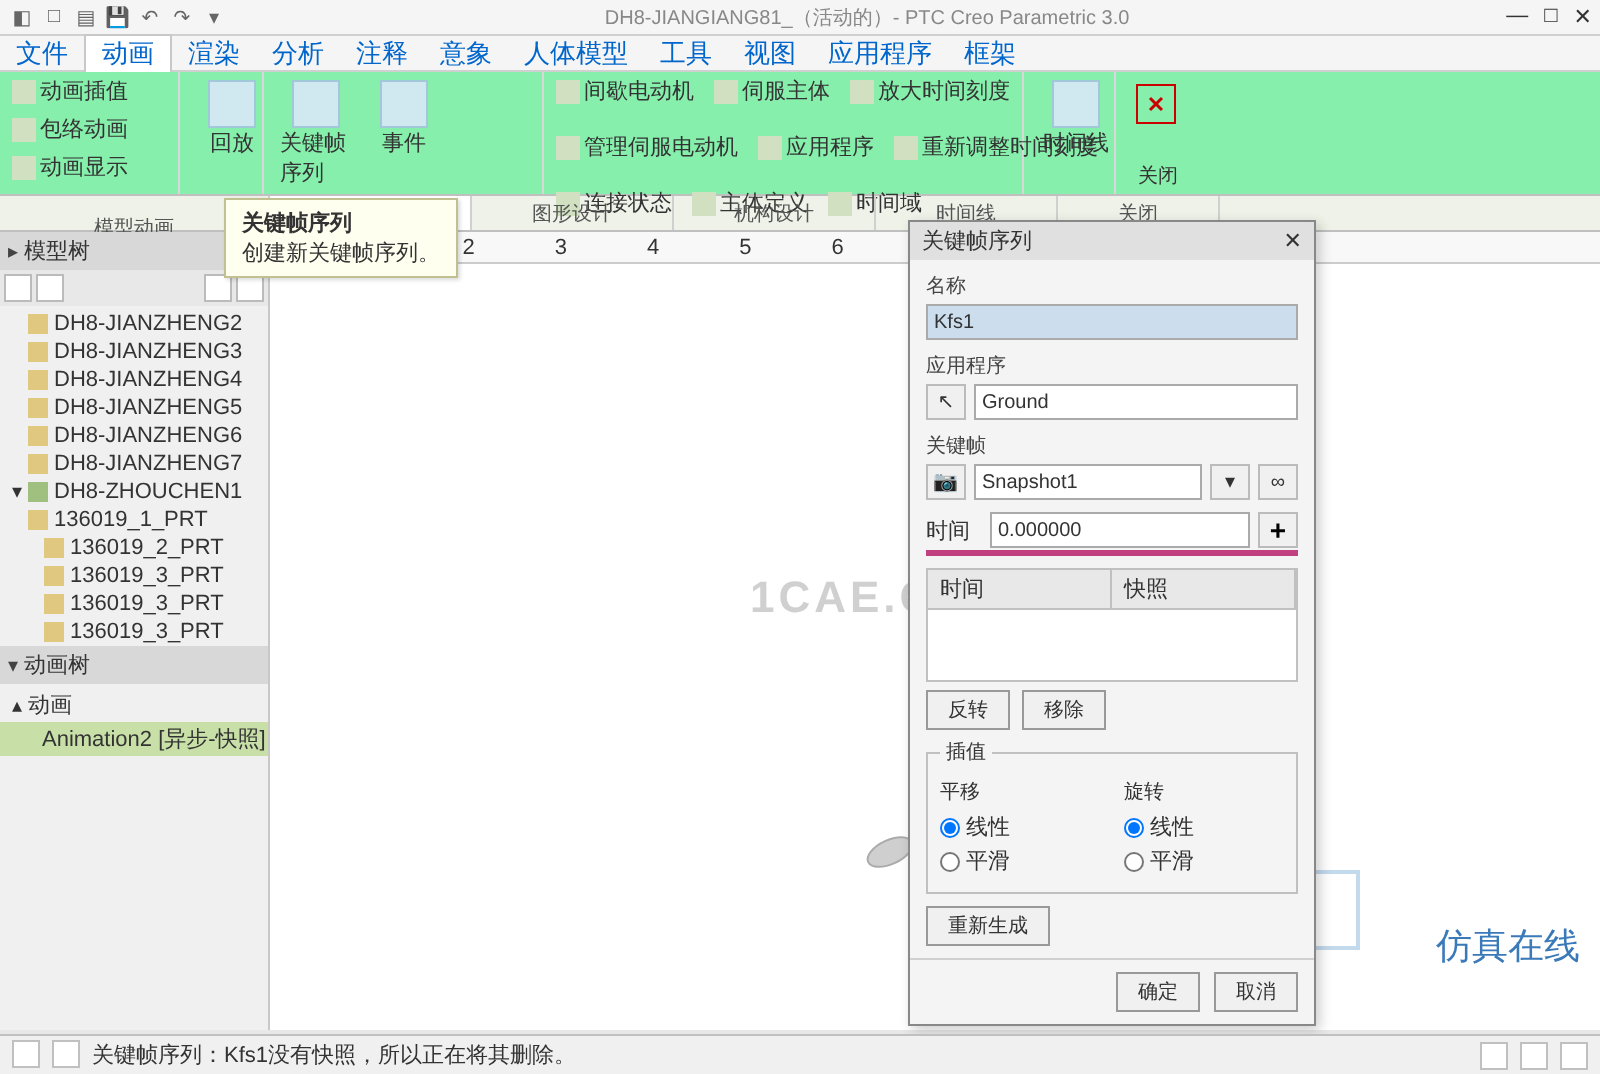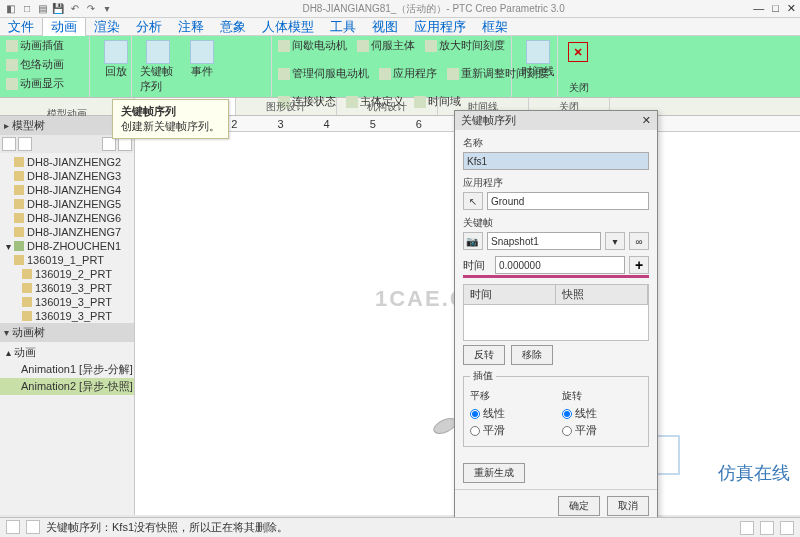--- a/index.html
+++ b/index.html
@@ -268,24 +268,20 @@
         </div>
       <div class="tn" style="padding-left:22px">
           <span class="tn-ic"></span>
           <span>136019_3_PRT</span>
         </div>
 
     </div>
     <div class="sec-hd">▾ <span>动画树</span></div>
     <div class="tree">
       <div class="tn" style="padding-left:6px">▴ <span>动画</span></div>
-      <div class="tn" style="padding-left:18px">
-          <span class="tn-ic g"></span>
-          <span>Animation1 [异步-分解]</span>
-        </div>
       <div class="tn sel" style="padding-left:18px">
           <span class="tn-ic g"></span>
           <span>Animation2 [异步-快照]</span>
         </div>
     </div>
   </div>
 
   <div class="canvas">
     <div class="ruler-h">
       <span>0</span>
@@ -389,21 +385,21 @@
               <input type="radio" checked="" style="">
               <span>线性</span>
             </label>
           <label class="rad">
               <input type="radio" style="">
               <span>平滑</span>
             </label>
         </div>
       </div>
     </fieldset>
-    <div style="margin-top:16px">
+    <div style="margin-top:6px">
       <button class="dbtn" style="margin-left:0">重新生成</button>
     </div>
   </div>
   <div class="btnrow">
     <button class="dbtn">确定</button>
     <button class="dbtn">取消</button>
   </div>
 </div>
 
 <div class="status">

